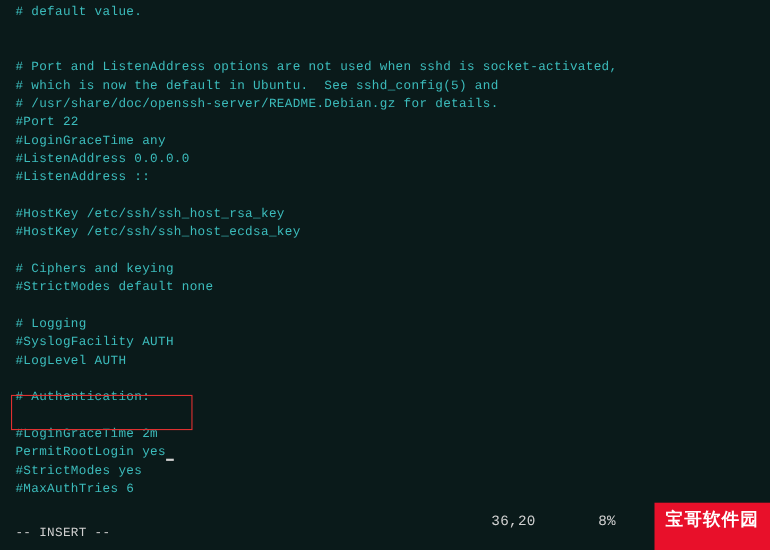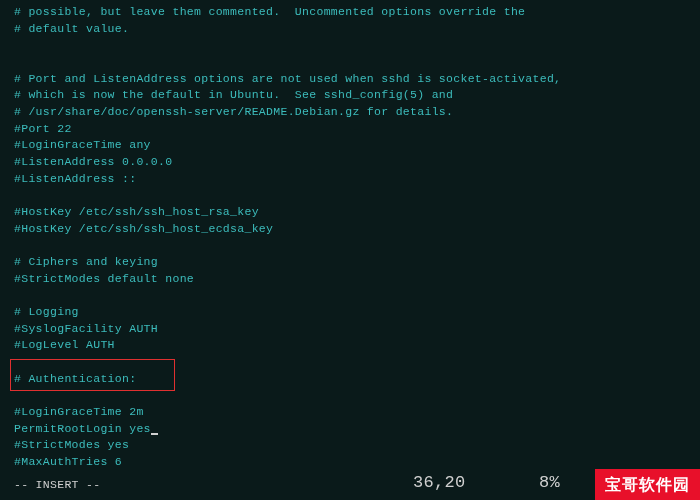--- a/index.html
+++ b/index.html
@@ -42,37 +42,36 @@
   }
   .watermark {
     position: absolute;
     bottom: 0;
     right: 0;
     background: #e8102a;
     color: #fff;
     font-family: sans-serif;
     font-weight: bold;
     font-size: 16px;
-    padding: 4px 10px 4px 10px;
+    padding: 4px 10px 16px 10px;
     letter-spacing: 1px;
   }
   .position-info {
     position: absolute;
-    bottom: 4px;
+    bottom: 16px;
     right: 140px;
     color: #d0d0d0;
     font-family: "Courier New", monospace;
-    font-size: 17px;
+    font-size: 13px;
   }
 </style>
 </head>
 <body>
 
 <div id="editor">
-    <div class="line"># possible, but leave them commented.  Uncommented options override the</div>
     <div class="line"># default value.</div>
     <div class="line"> </div>
     <div class="line"> </div>
     <div class="line"># Port and ListenAddress options are not used when sshd is socket-activated,</div>
     <div class="line"># which is now the default in Ubuntu.  See sshd_config(5) and</div>
     <div class="line"># /usr/share/doc/openssh-server/README.Debian.gz for details.</div>
     <div class="line">#Port 22</div>
     <div class="line">#LoginGraceTime any</div>
     <div class="line">#ListenAddress 0.0.0.0</div>
     <div class="line">#ListenAddress ::</div>

